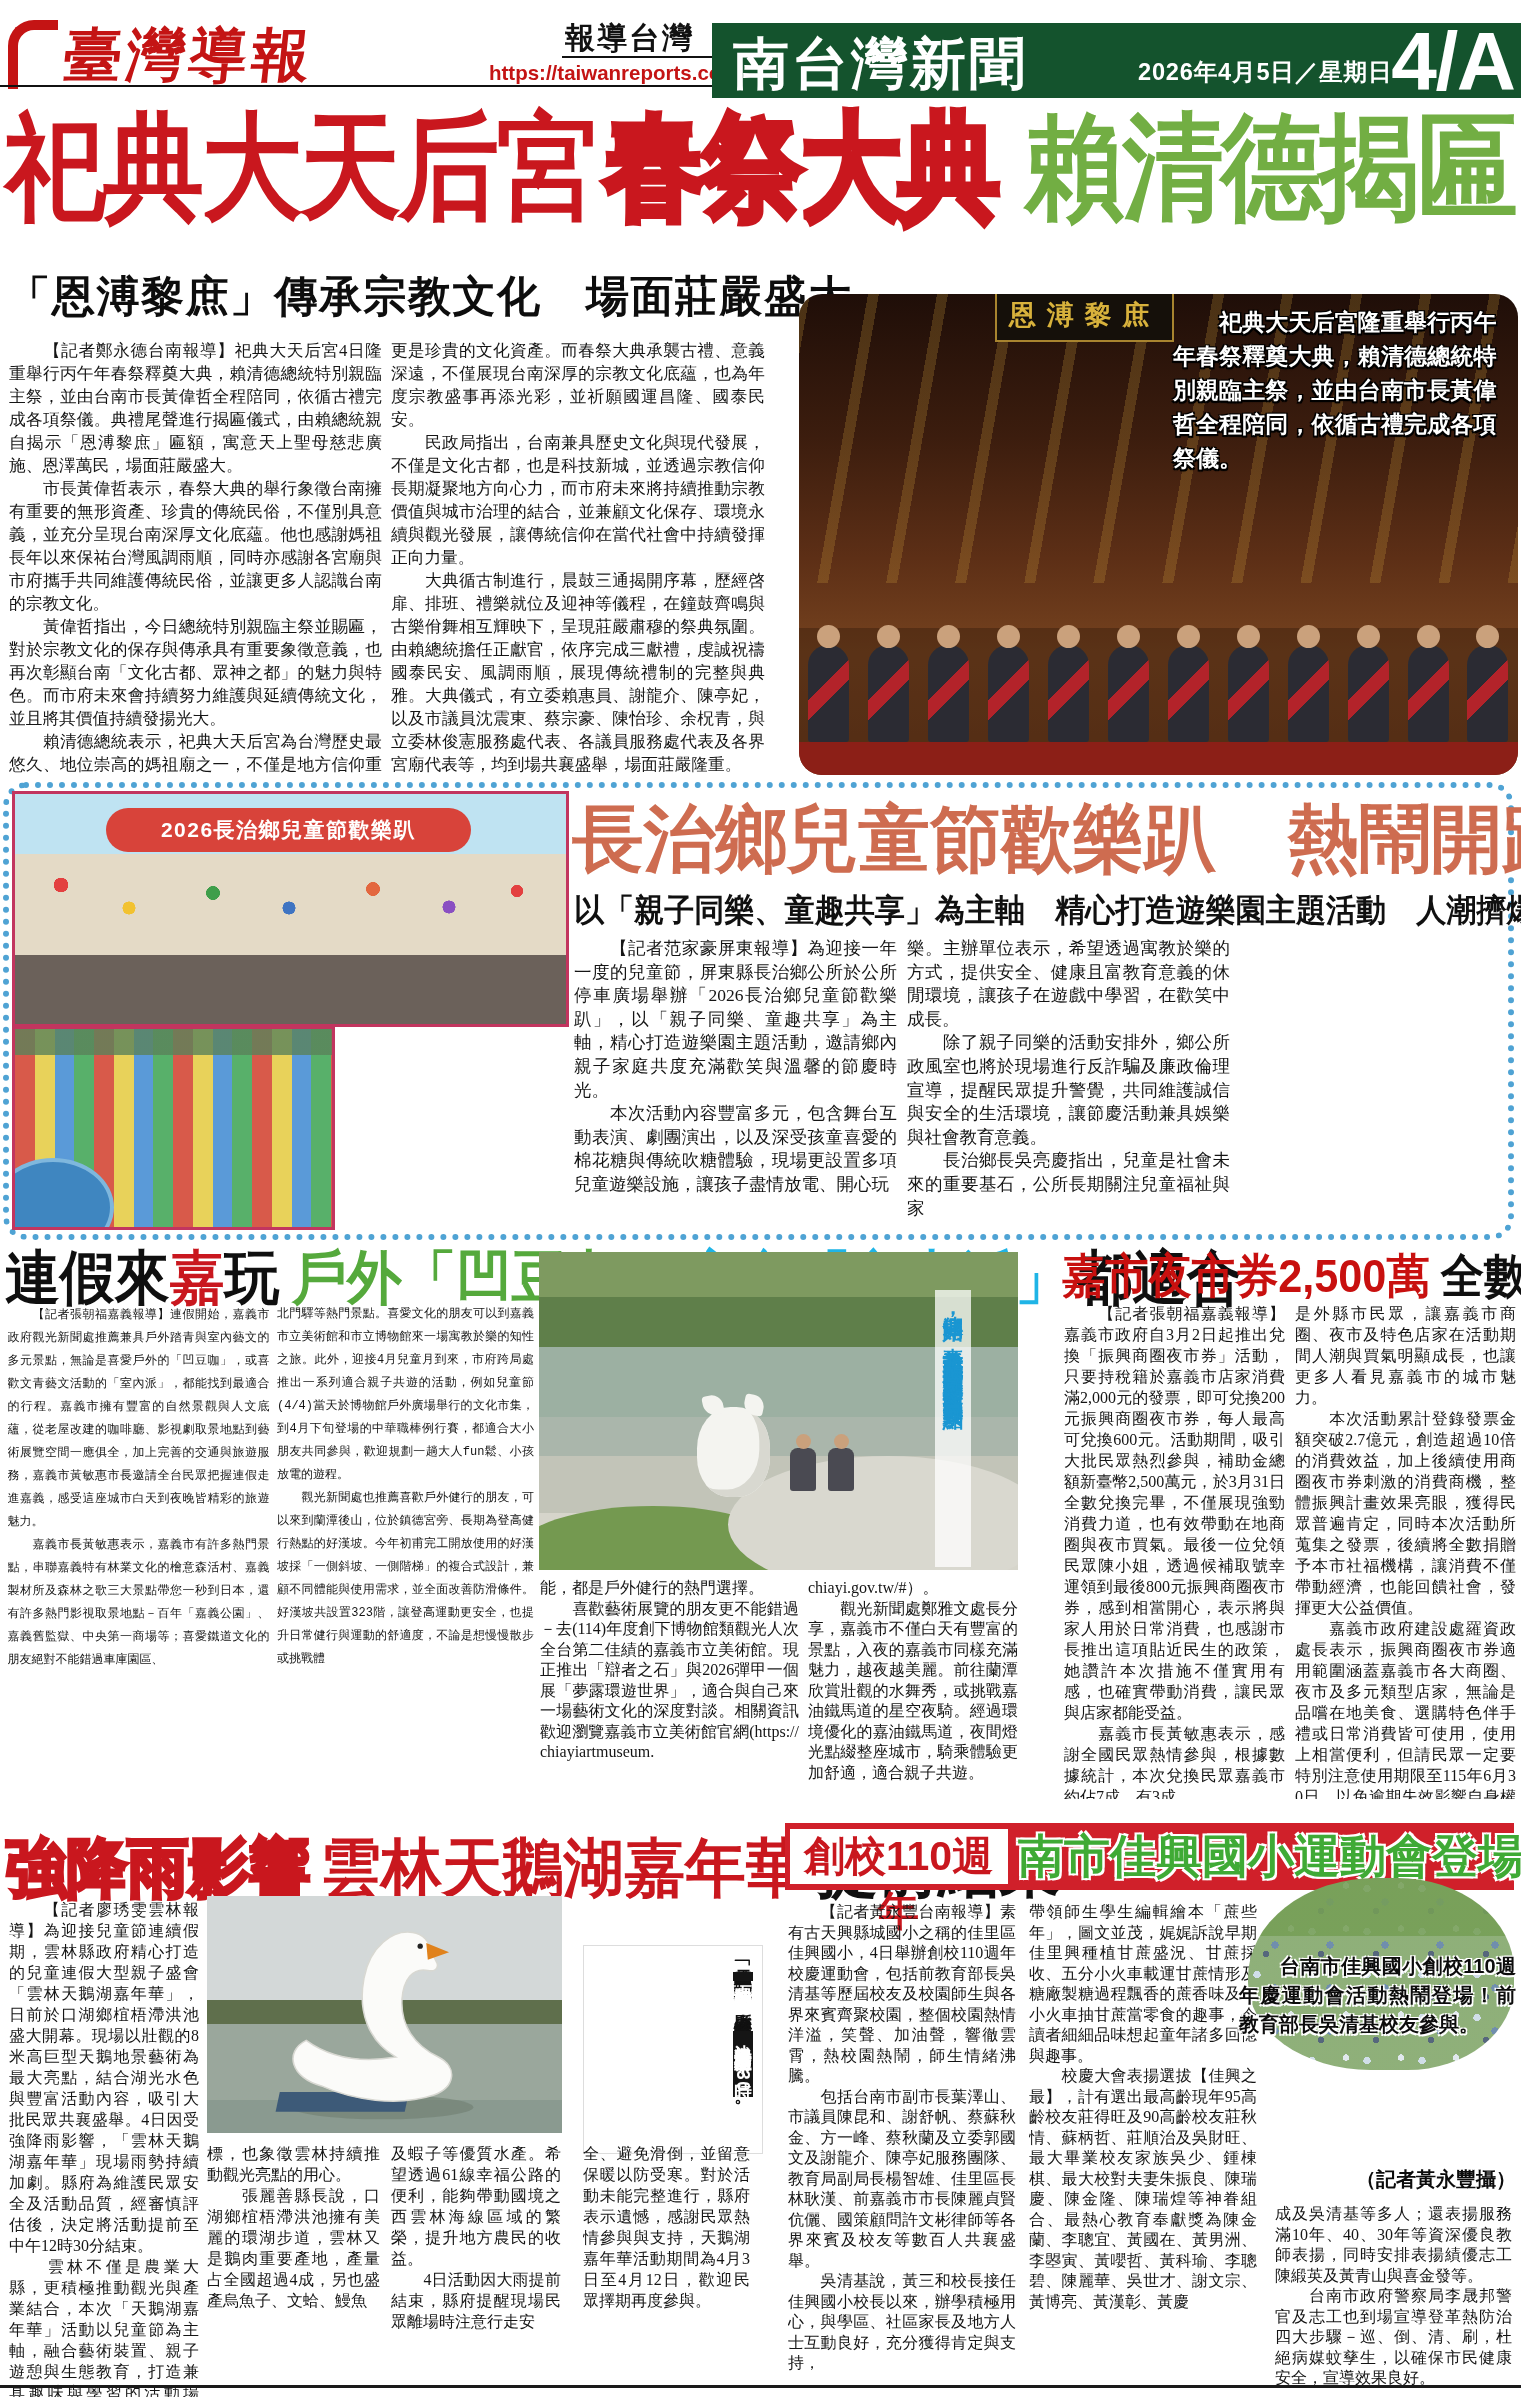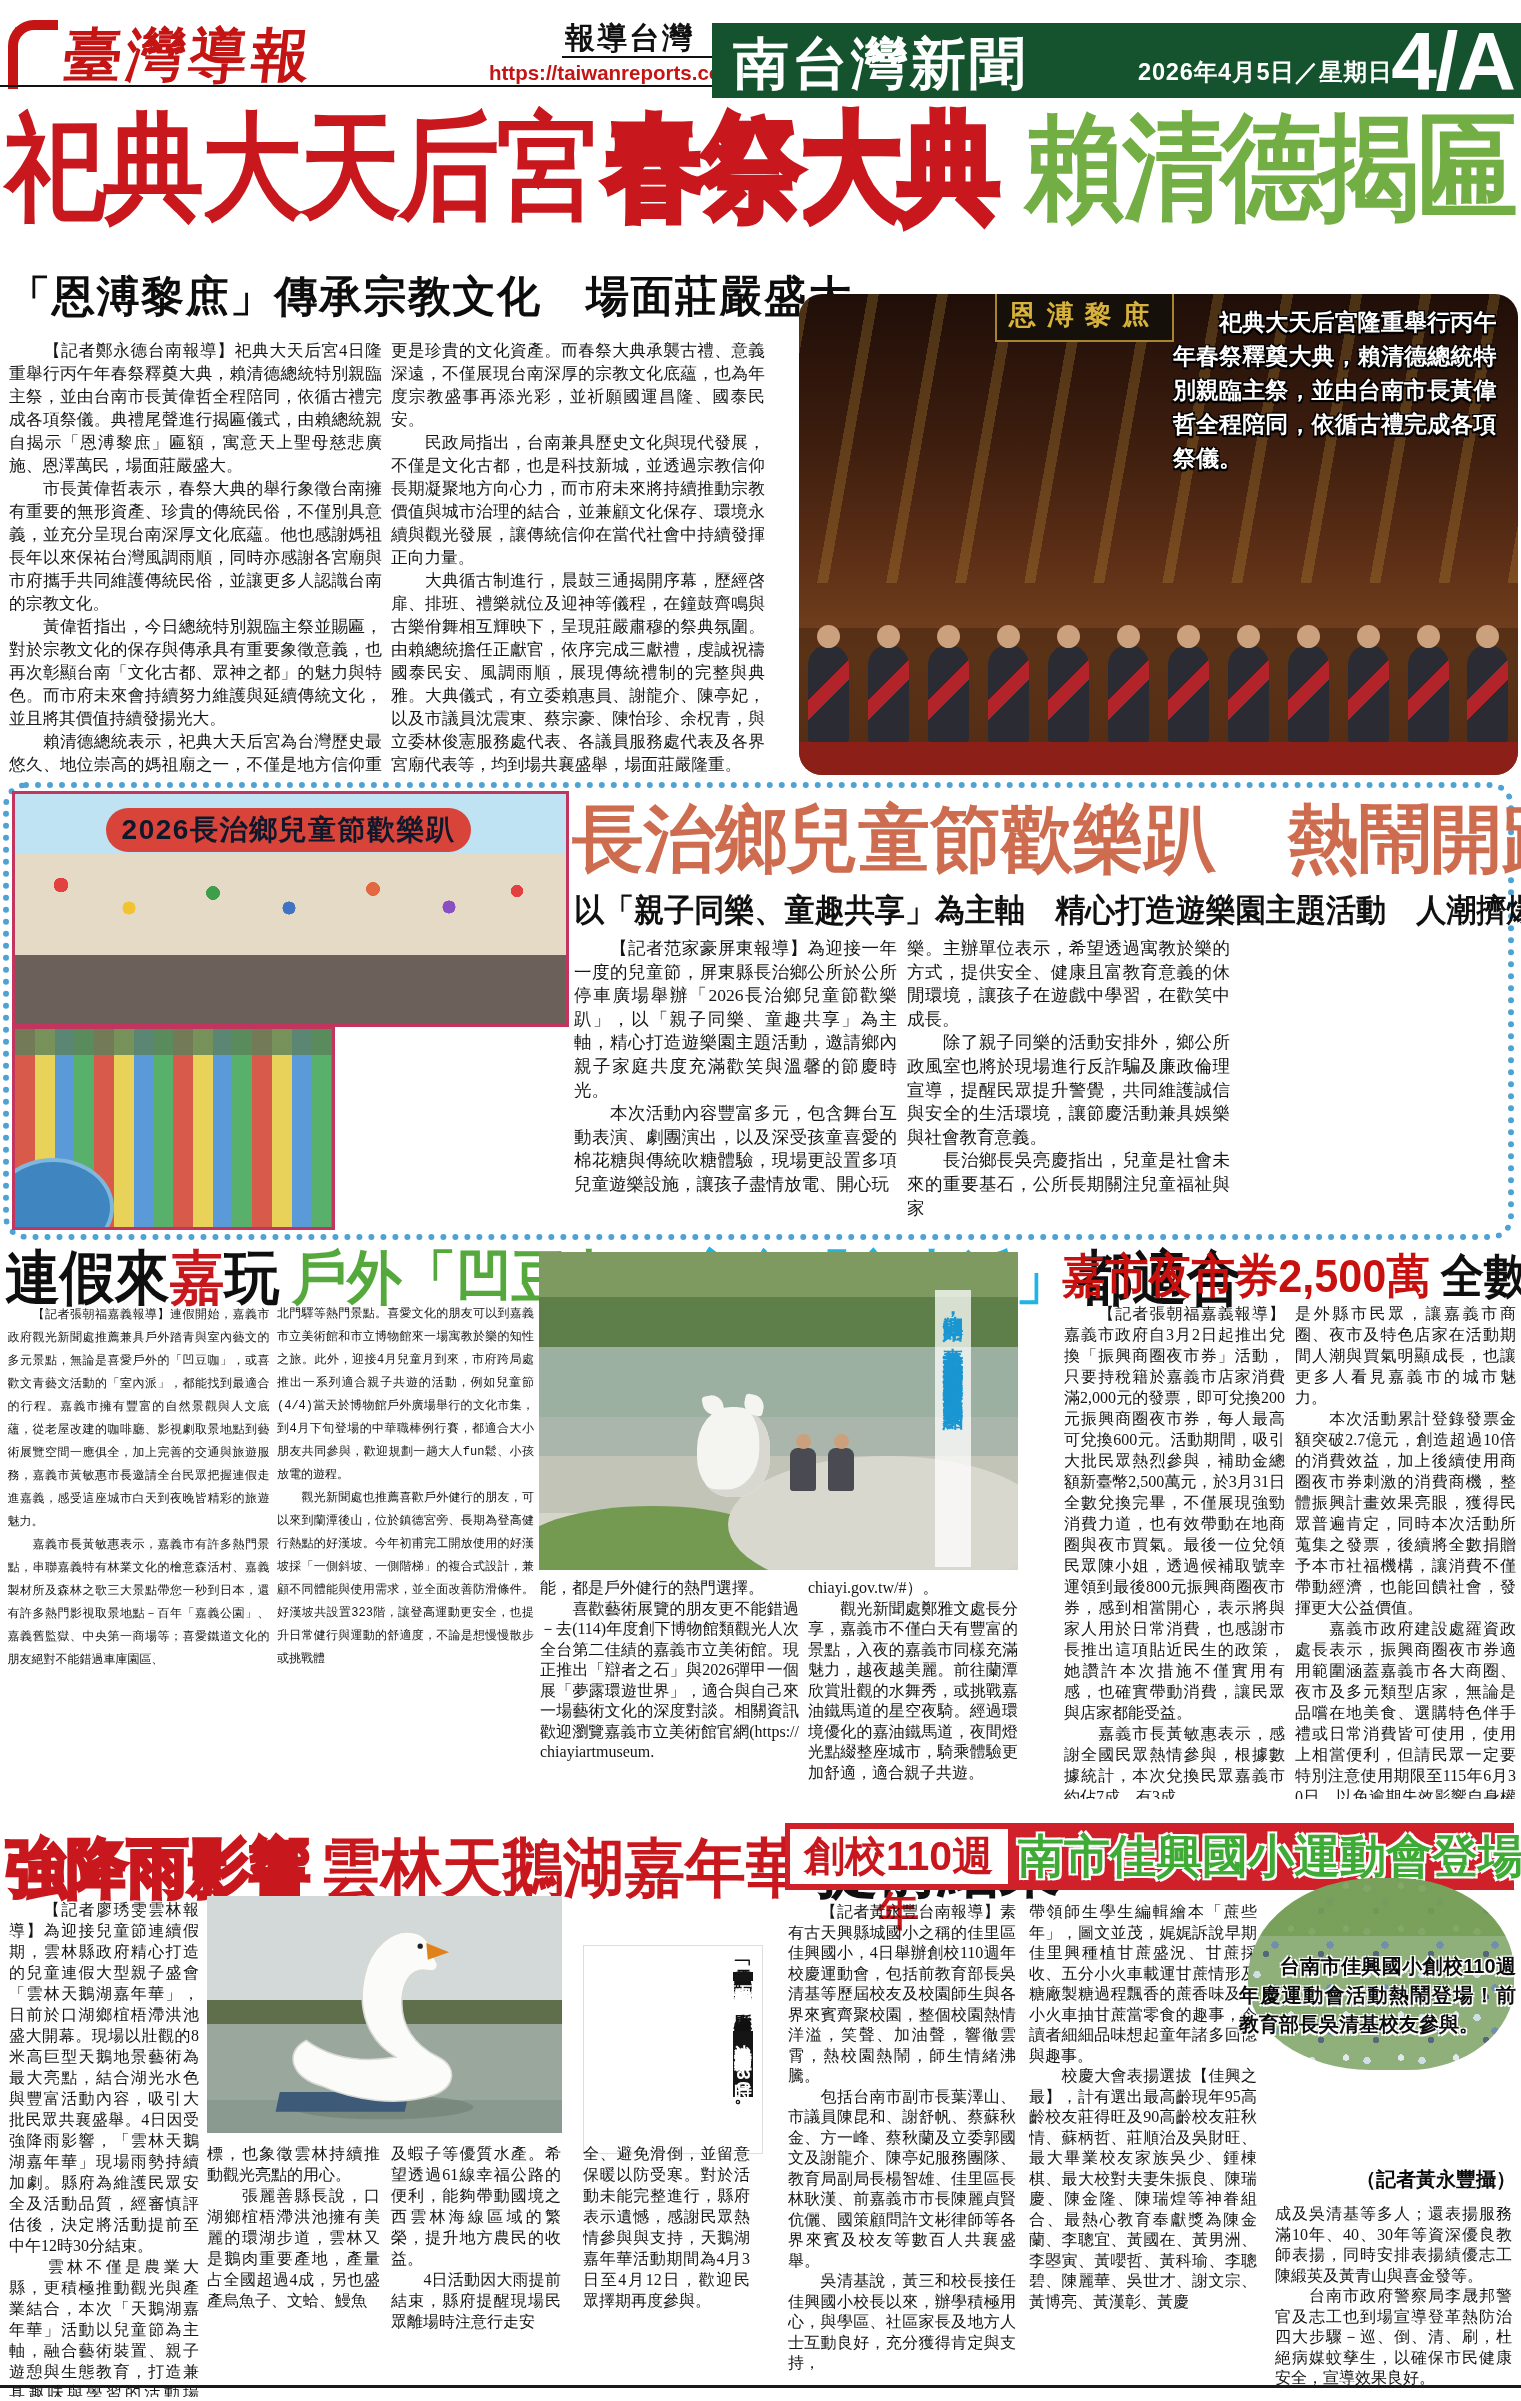--- a/index.html
+++ b/index.html
@@ -56,21 +56,21 @@
         background:linear-gradient(180deg,#bfe3f2 0 26%,#e4dac6 26% 70%,#6b615a 70% 100%);}
   #kids-photo1 .blobs{position:absolute;inset:0;
         background-image:radial-gradient(circle 12px at 46px 91px,#e34040 60%,transparent 62%),
           radial-gradient(circle 10.7px at 114px 114px,#f2c230 60%,transparent 62%),
           radial-gradient(circle 11.4px at 198px 99px,#3f9e4a 60%,transparent 62%),
           radial-gradient(circle 10.7px at 274px 114px,#3f74c2 60%,transparent 62%),
           radial-gradient(circle 11.4px at 358px 95px,#e3673f 60%,transparent 62%),
           radial-gradient(circle 10.7px at 434px 113px,#8a4fc2 60%,transparent 62%),
           radial-gradient(circle 10px at 502px 97px,#e34040 60%,transparent 62%);}
   #stage-banner{left:91px;top:13.7px;width:365px;height:44px;background:#d8433a;border-radius:30px;
-        color:#0f172a;font-weight:900;font-size:28px;text-align:center;line-height:44px;letter-spacing:1.5px;}
+        color:#ffffff;font-weight:900;font-size:21px;text-align:center;line-height:44px;letter-spacing:1.5px;}
   #kids-photo2{left:12px;top:1026px;width:317px;height:198px;border:3px solid #c2355f;overflow:hidden;
         background-color:#b4aea4;
         background-image:linear-gradient(180deg,rgba(90,130,90,.8) 0 26px,transparent 26px),
           repeating-linear-gradient(90deg,#d85a4a 0 20px,#e8d25a 20px 40px,#5a9ad8 40px 59px,#58b06a 59px 79px),
           radial-gradient(circle 3.8px at 10.7px 12px,#333 60%,transparent 62%),
           radial-gradient(circle 3.8px at 27px 26px,#eee 60%,transparent 62%),
           radial-gradient(circle 3.8px at 44px 9px,#d8b03a 60%,transparent 62%);
         background-size:100% 100%,100% 23px,55px 40px,55px 40px,55px 40px;
         background-position:0 0,0 0,0 46px,0 46px,0 46px;}
   #kids-pool{left:-23px;bottom:-30px;width:114px;height:91px;border-radius:50%;background:#3f86c0;

